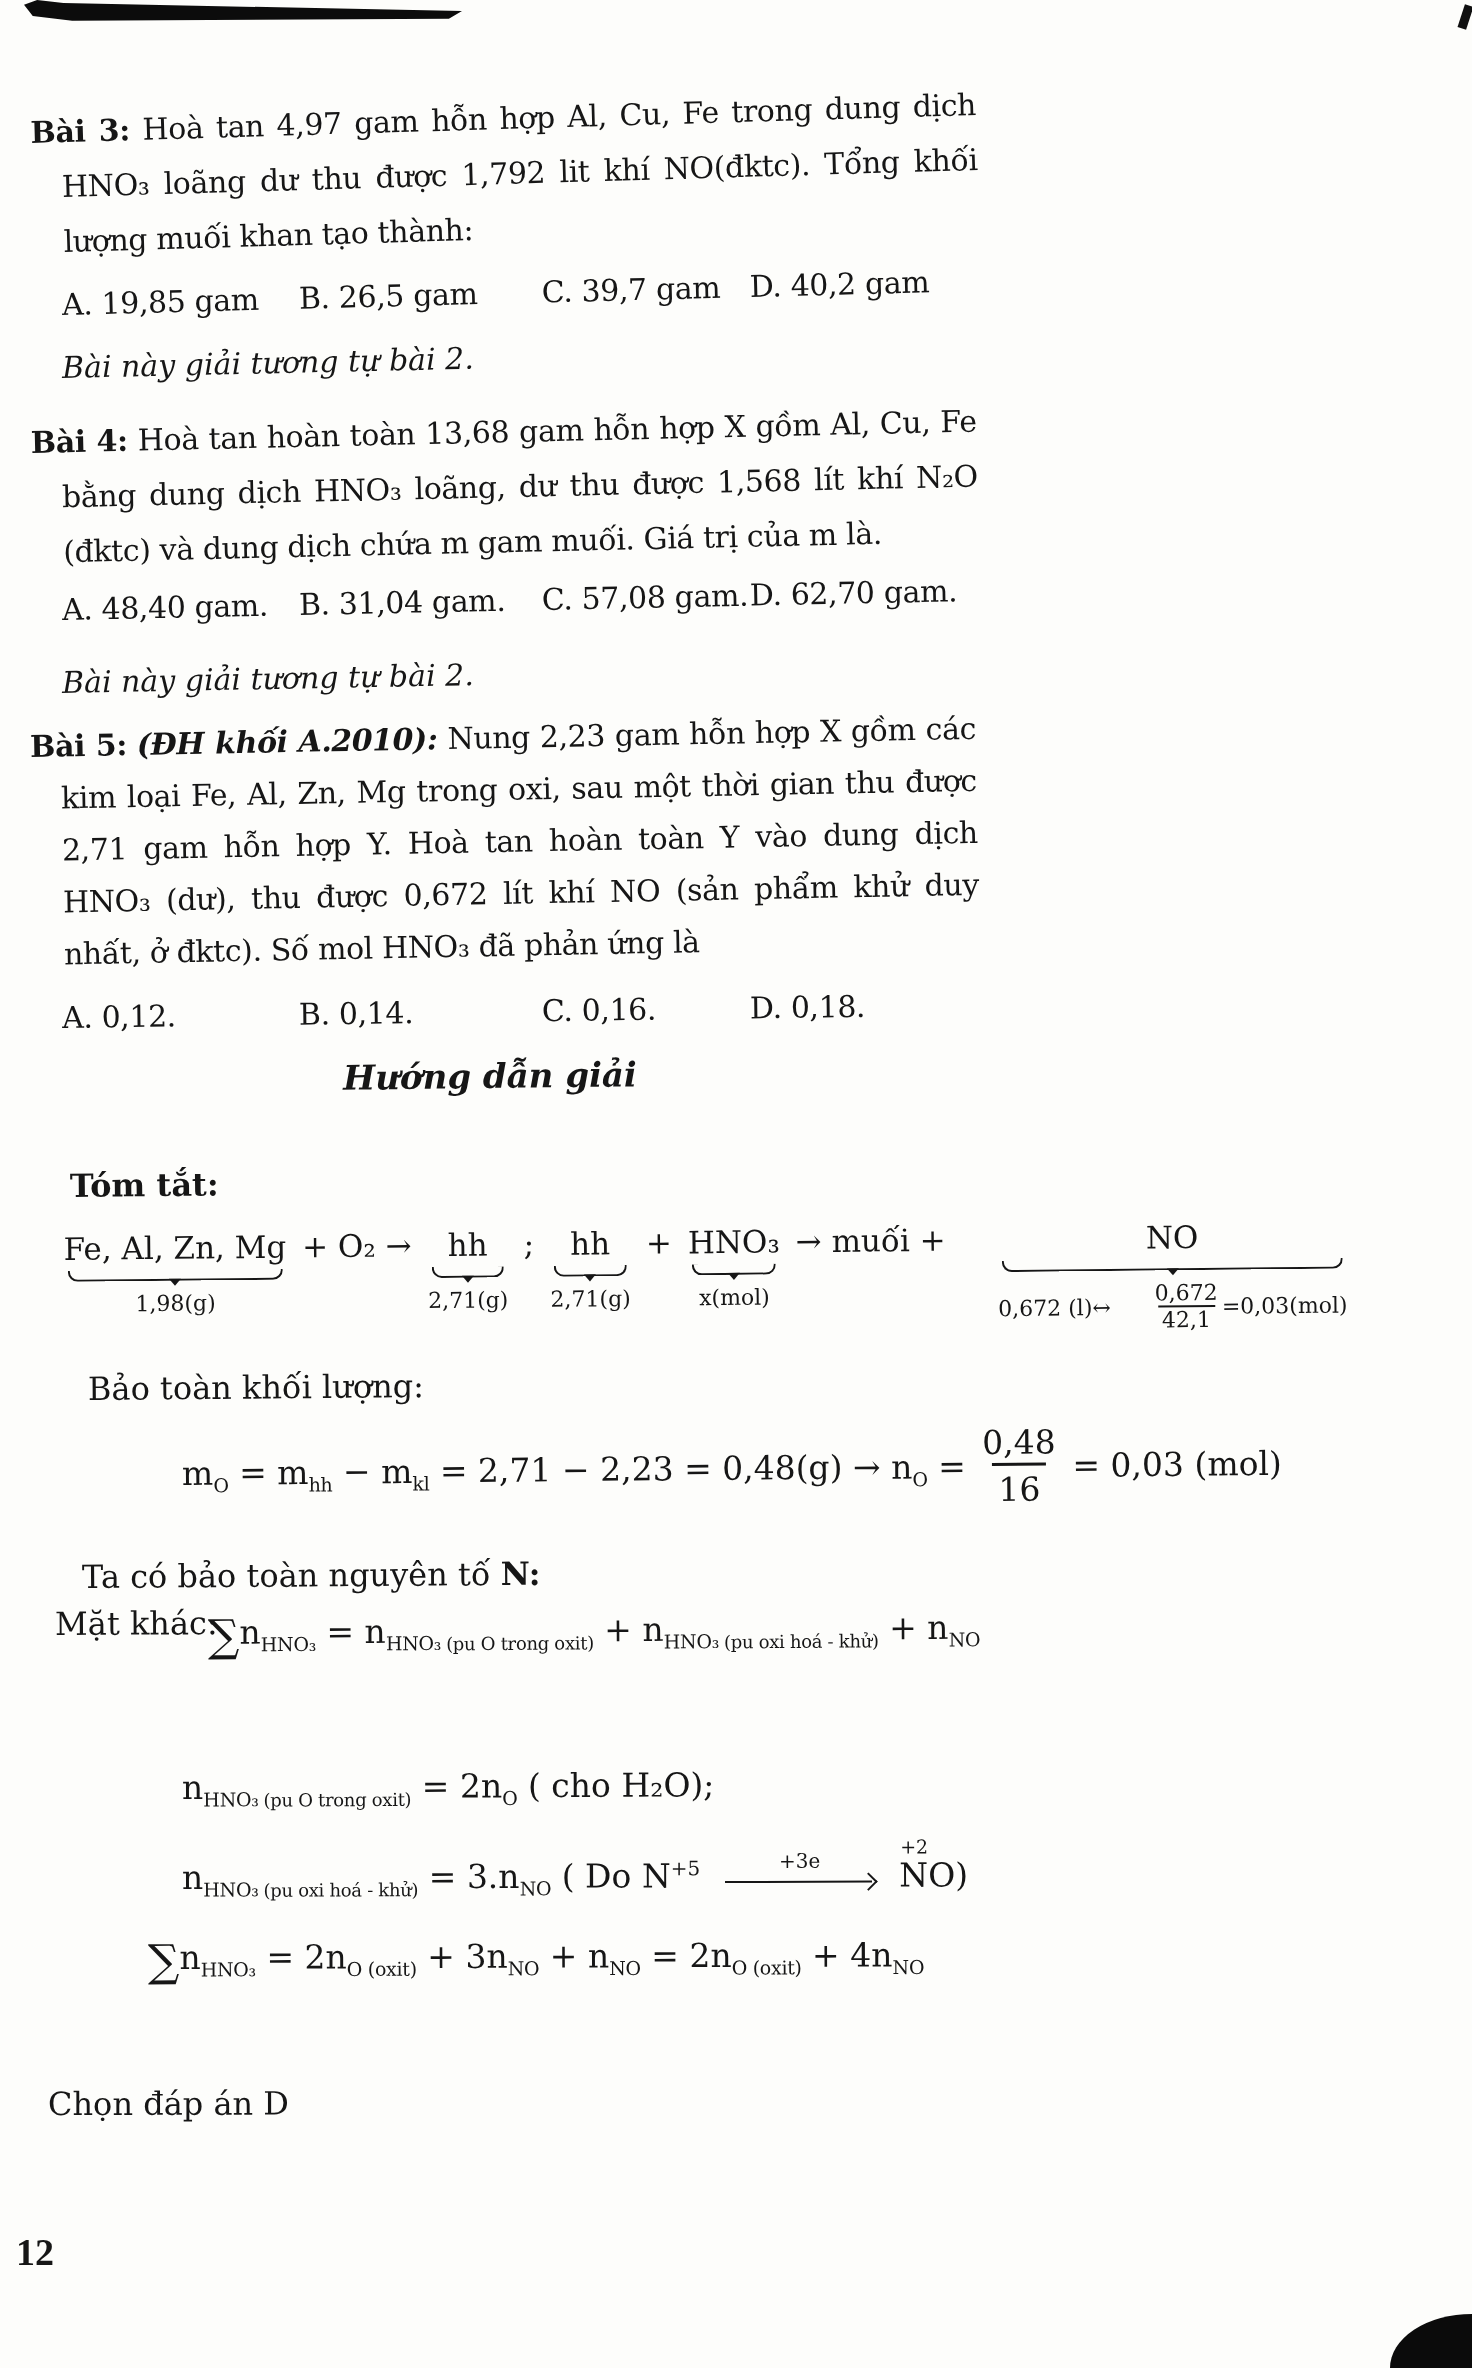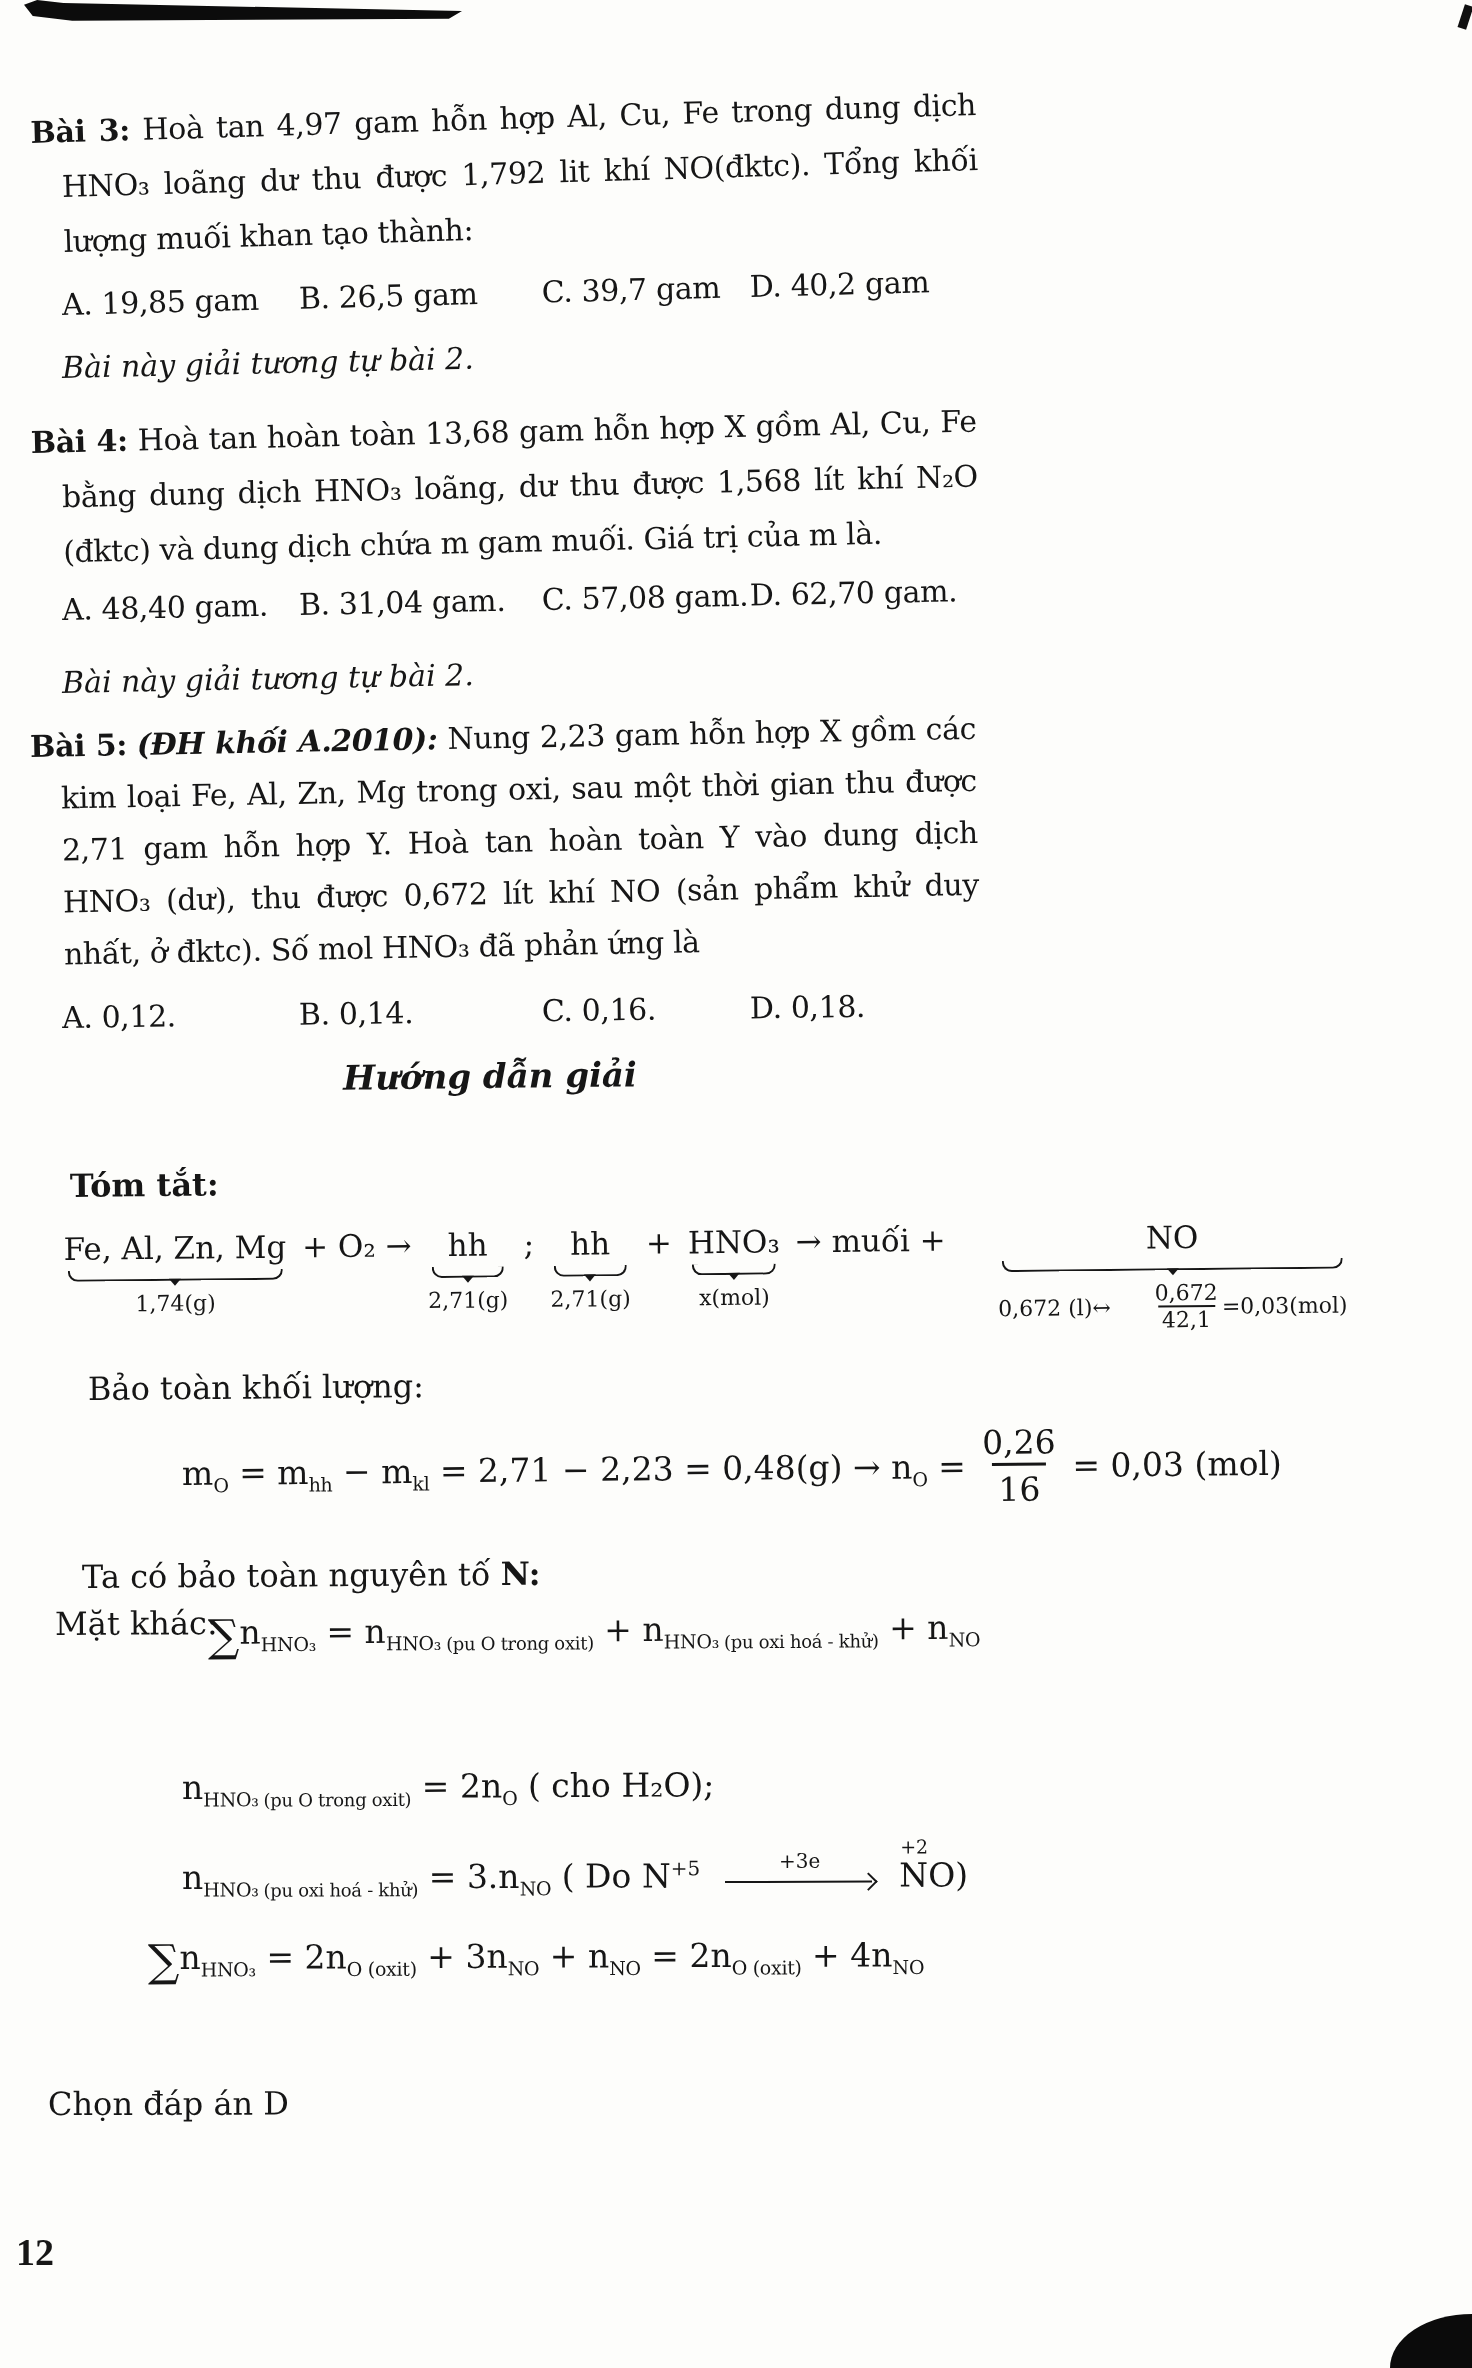--- a/index.html
+++ b/index.html
@@ -131,21 +131,21 @@
   </div>
 
   <div class="abs lbl b t06" style="top:1167px;left:70px">
     <span>Tóm tắt:</span>
   </div>
 
   <div class="abs scheme t06" style="top:1228px;left:58px">
     <span class="ub">
         <span class="ub-top">Fe, Al, Zn, Mg</span>
         <span class="ub-brace"></span>
-        <span class="ub-label">1,74(g)</span>
+        <span class="ub-label">1,98(g)</span>
       </span>
     <span>+ O₂</span>
     <span>→</span>
     <span class="ub">
         <span class="ub-top">hh</span>
         <span class="ub-brace"></span>
         <span class="ub-label">2,71(g)</span>
       </span>
     <span>;</span>
     <span class="ub">
@@ -181,21 +181,21 @@
   <div class="abs eq t05" style="top:1430px;left:182px">
     <span class="vs"><span>m</span><sub class="s">O</sub></span>
     <span>=</span>
     <span class="vs"><span>m</span><sub class="s">hh</sub></span>
     <span>−</span>
     <span class="vs"><span>m</span><sub class="s">kl</sub></span>
     <span>= 2,71 − 2,23 = 0,48(g) →</span>
     <span class="vs"><span>n</span><sub class="s">O</sub></span>
     <span>=</span>
     <span class="frac">
-        <span class="fn">0,26</span>
+        <span class="fn">0,48</span>
         <span class="fd">16</span>
       </span>
     <span>= 0,03 (mol)</span>
   </div>
 
   <div class="abs lbl t04" style="top:1558px;left:82px">
     <span>Ta có bảo toàn nguyên tố</span>
     <span class="b">N:</span>
   </div>
   <div class="abs eq t04" style="top:1613px;left:208px">

